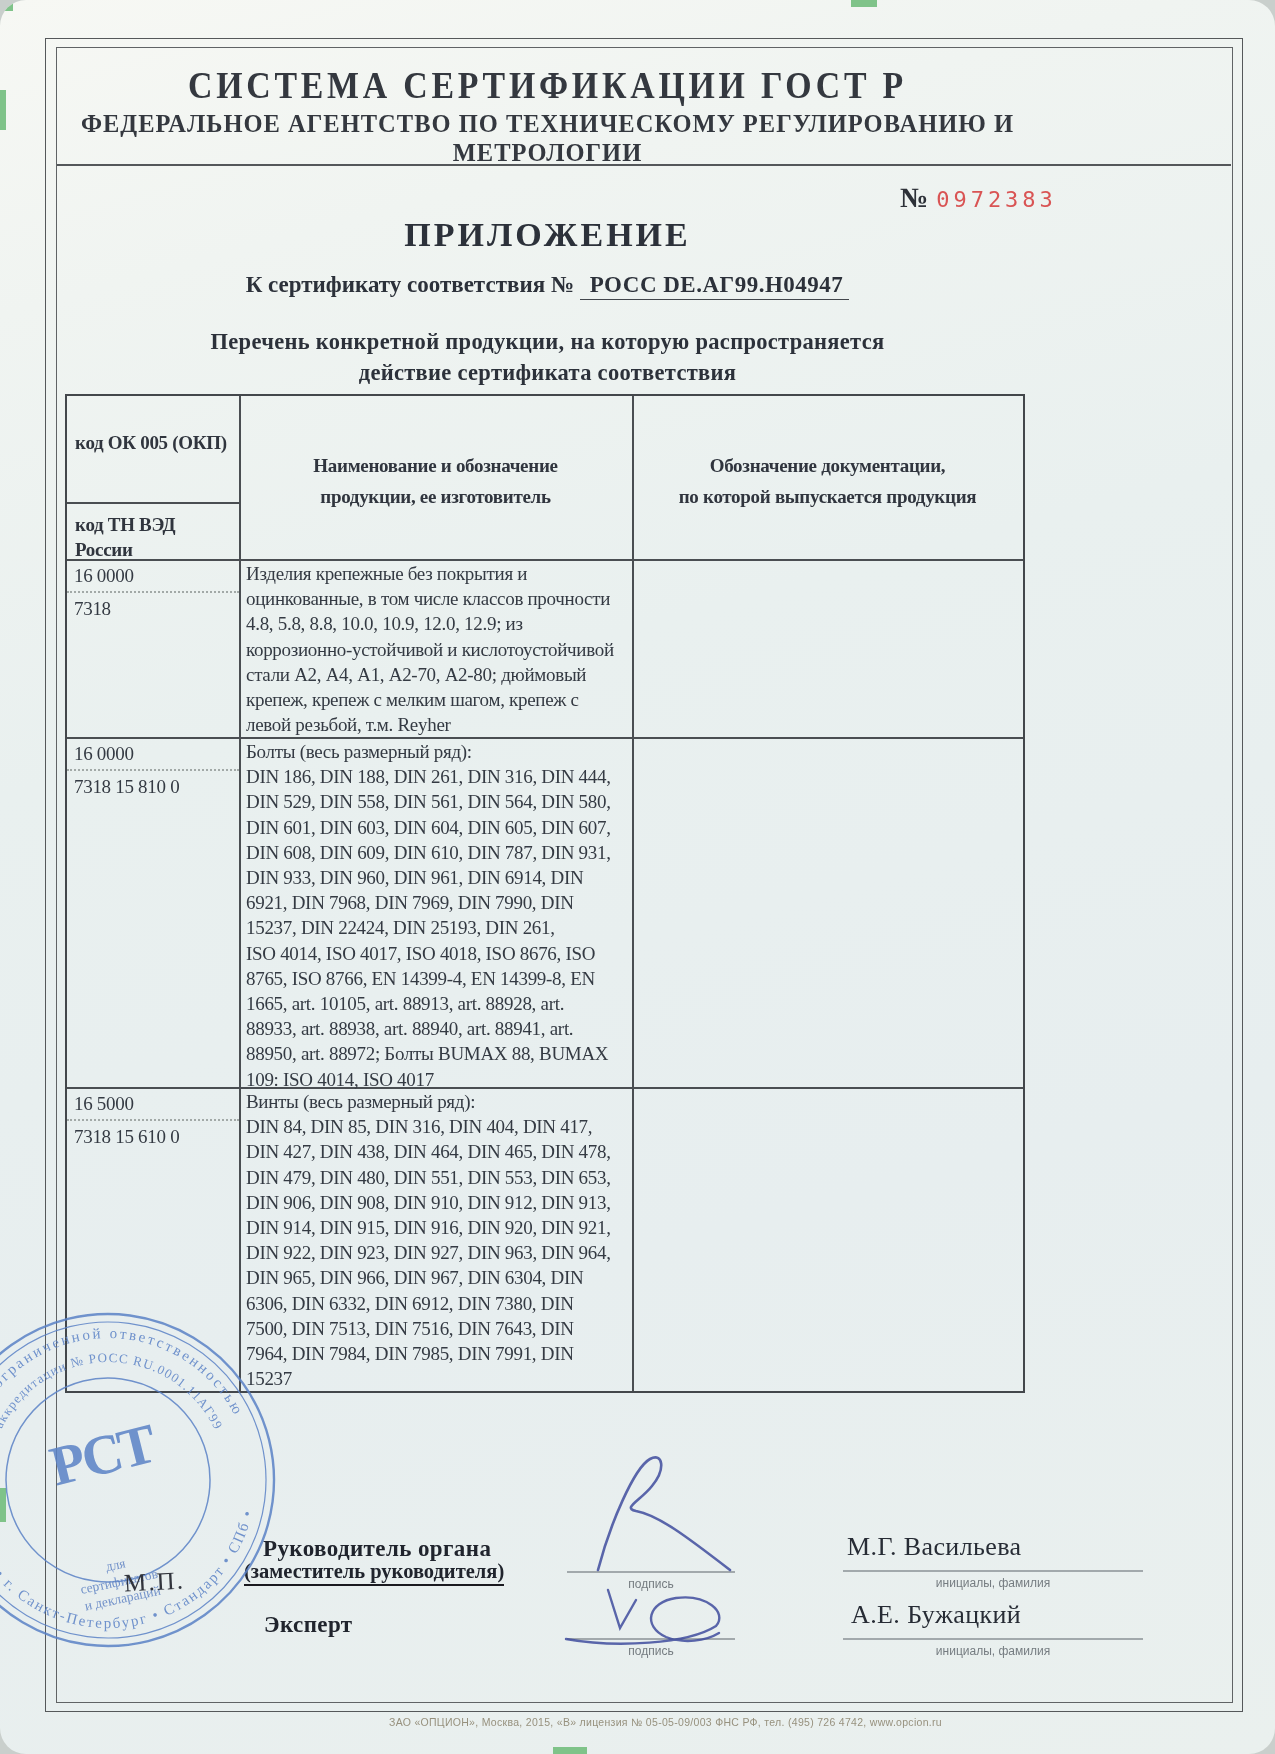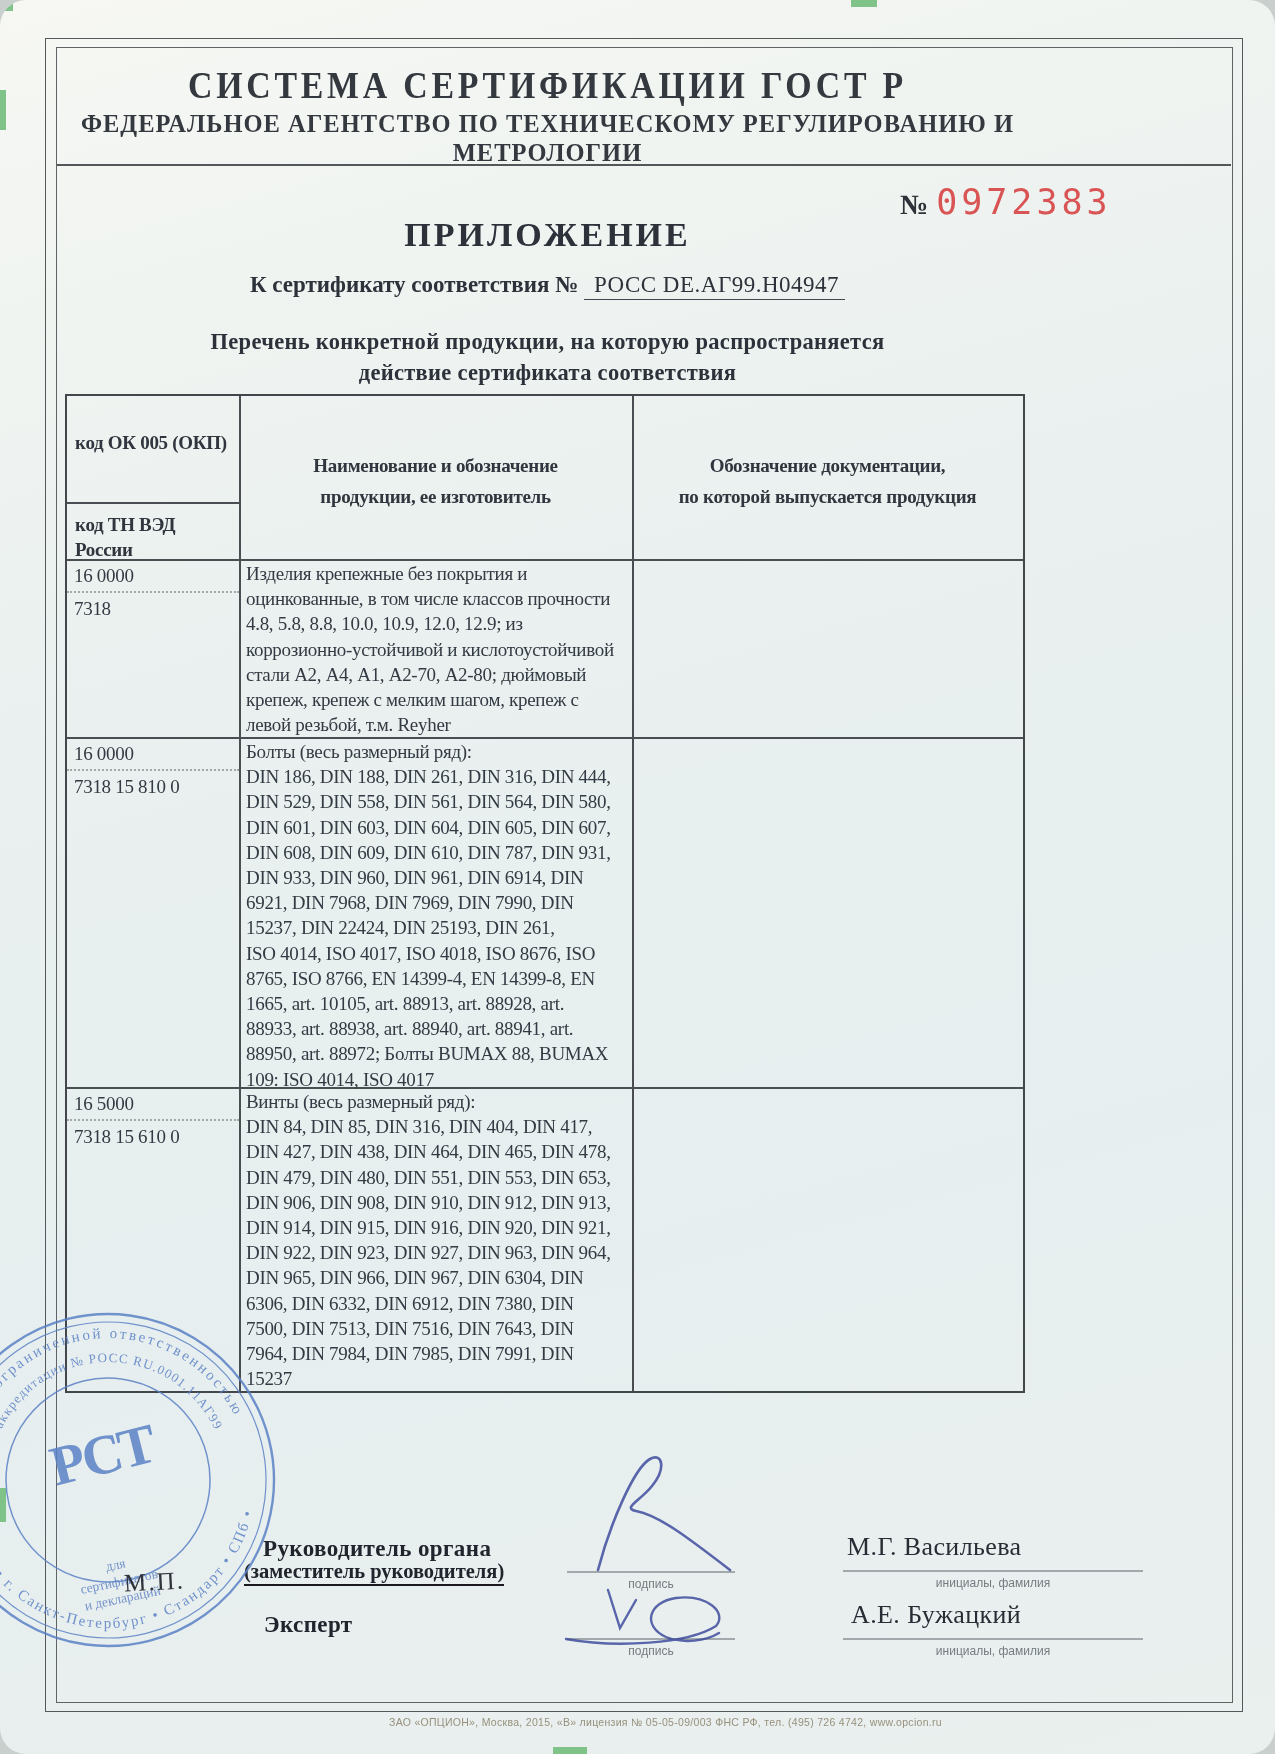--- a/index.html
+++ b/index.html
@@ -13,25 +13,25 @@
   
   .frame-outer{left:45px;top:38px;width:1196px;height:1672px;border:1.6px solid #55585a;}
   .frame-inner{left:56px;top:47px;width:1175px;height:1654px;border:1px solid #606365;}
   .band-line{left:57px;top:164px;width:1174px;height:2px;background:#54575a;}
   
   .content-col{left:60px;width:975px;text-align:center;}
   .sys-title{top:64px;font-size:36px;font-weight:700;letter-spacing:4px;color:#34383f;transform:scaleX(.94) scaleY(1.06);}
   .agency{top:110px;font-size:24.5px;font-weight:700;letter-spacing:1px;color:#34383f;transform:scaleY(1.04);}
   .serial{left:900px;top:182px;white-space:nowrap;}
   .serial .no{font-size:28px;font-weight:600;color:#2d3138;vertical-align:baseline;}
-  .serial .digits{font-family:"DejaVu Sans Mono",monospace;font-size:35px;letter-spacing:4px;color:#d95454;margin-left:8px;}
+  .serial .digits{font-family:"DejaVu Sans Mono",monospace;font-size:22px;letter-spacing:4px;color:#d95454;margin-left:8px;}
   .doc-title{top:216px;font-size:34px;font-weight:700;letter-spacing:3px;color:#2c313a;}
   .cert-line{top:272px;font-size:23px;color:#2c313a;}
   .cert-line .lbl{font-weight:700;}
-  .cert-line .num{font-weight:400;letter-spacing:.5px;border-bottom:1.6px solid #42464c;padding:0 6px 2px 10px;text-align:center;}
+  .cert-line .num{font-weight:700;letter-spacing:.5px;border-bottom:1.6px solid #42464c;padding:0 6px 2px 10px;text-align:center;}
   .intro{top:326px;font-size:22.5px;font-weight:700;line-height:31px;color:#2c313a;letter-spacing:.3px;}
   
   .table{left:65px;top:394px;width:956px;height:995px;border:2.2px solid #43474b;}
   .vline,.hline{position:absolute;background:#4a4e52;}
   .vline{width:1.6px;height:100%;top:0;}
   .hline{height:1.6px;left:0;width:100%;}
   .cell{position:absolute;font-size:19px;line-height:25.2px;letter-spacing:-.3px;color:#343a43;}
   .hdr{font-weight:600;color:#30353e;}
   .codecell .okp{padding:4px 4px 3px 7px;border-bottom:2px dotted #a2a9a7;}
   .codecell .tnved{padding:3px 4px 0 7px;}

